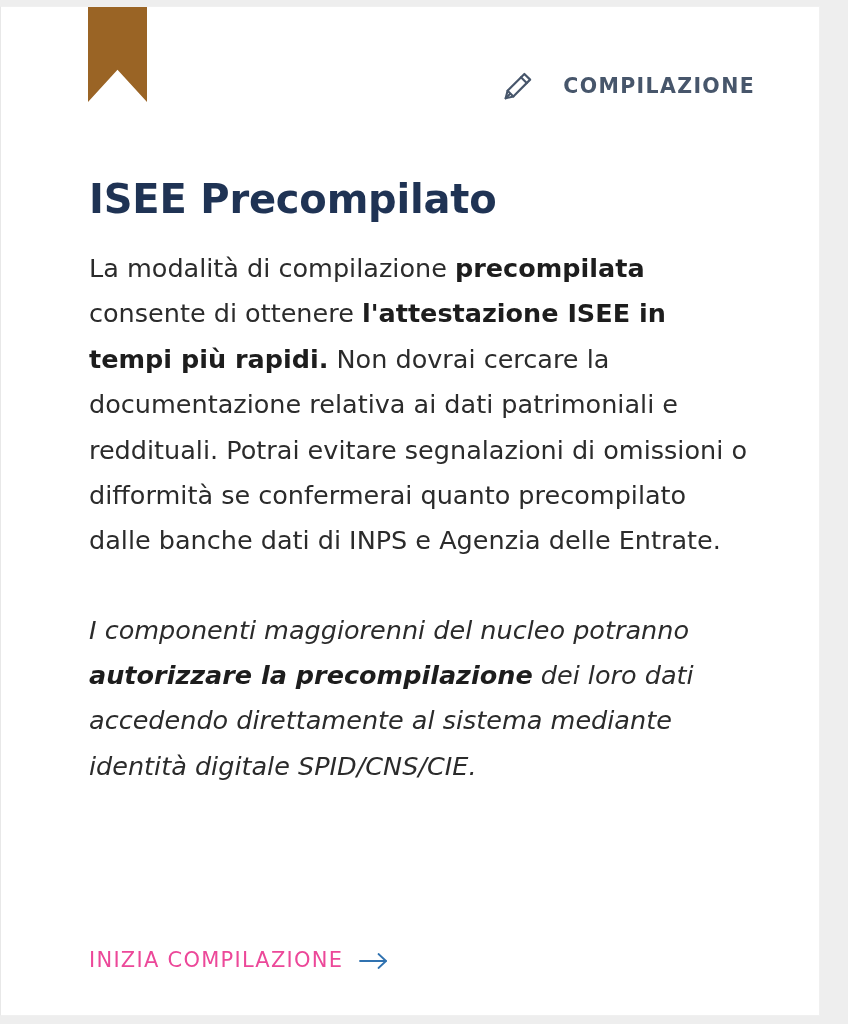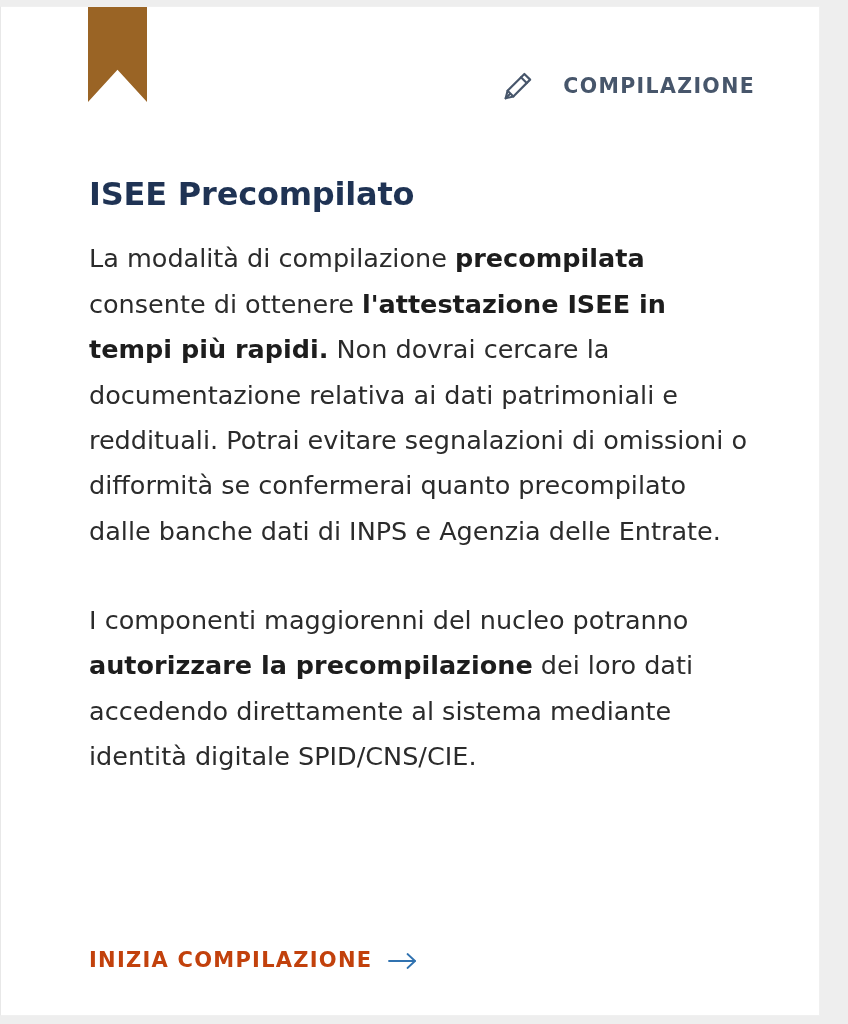--- a/index.html
+++ b/index.html
@@ -65,58 +65,59 @@
 
   
   .content {
     position: absolute;
     left: 88px;
     top: 168px;
     width: 660px;
   }
   .title {
     margin: 0;
-    font-size: 32px;
+    font-size: 40px;
     font-weight: bold;
     color: #1f3354;
     letter-spacing: -0.2px;
     line-height: 1.2;
   }
   .body-copy {
     margin: 0;
     padding-top: 23px;
     color: #2b2b2b;
     font-size: 25.5px;
     line-height: 1.78;
     font-weight: 400;
   }
   .body-copy + .body-copy {
     padding-top: 44px;
+    font-style: italic;
   }
   .body-copy b {
     font-weight: bold;
     color: #1d1d1d;
   }
 
   
   .cta {
     position: absolute;
     left: 88px;
     top: 943px;
     display: flex;
     align-items: center;
     gap: 16px;
     text-decoration: none;
     cursor: pointer;
   }
   .cta-label {
     font-size: 21px;
-    font-weight: bold;
+    font-weight: normal;
     letter-spacing: 1.25px;
-    color: #c2410c;
+    color: #ec4899;
     line-height: 1;
     white-space: nowrap;
   }
   .arrow-icon {
     width: 30px;
     height: 20px;
     display: block;
     flex: 0 0 auto;
   }
 </style>

